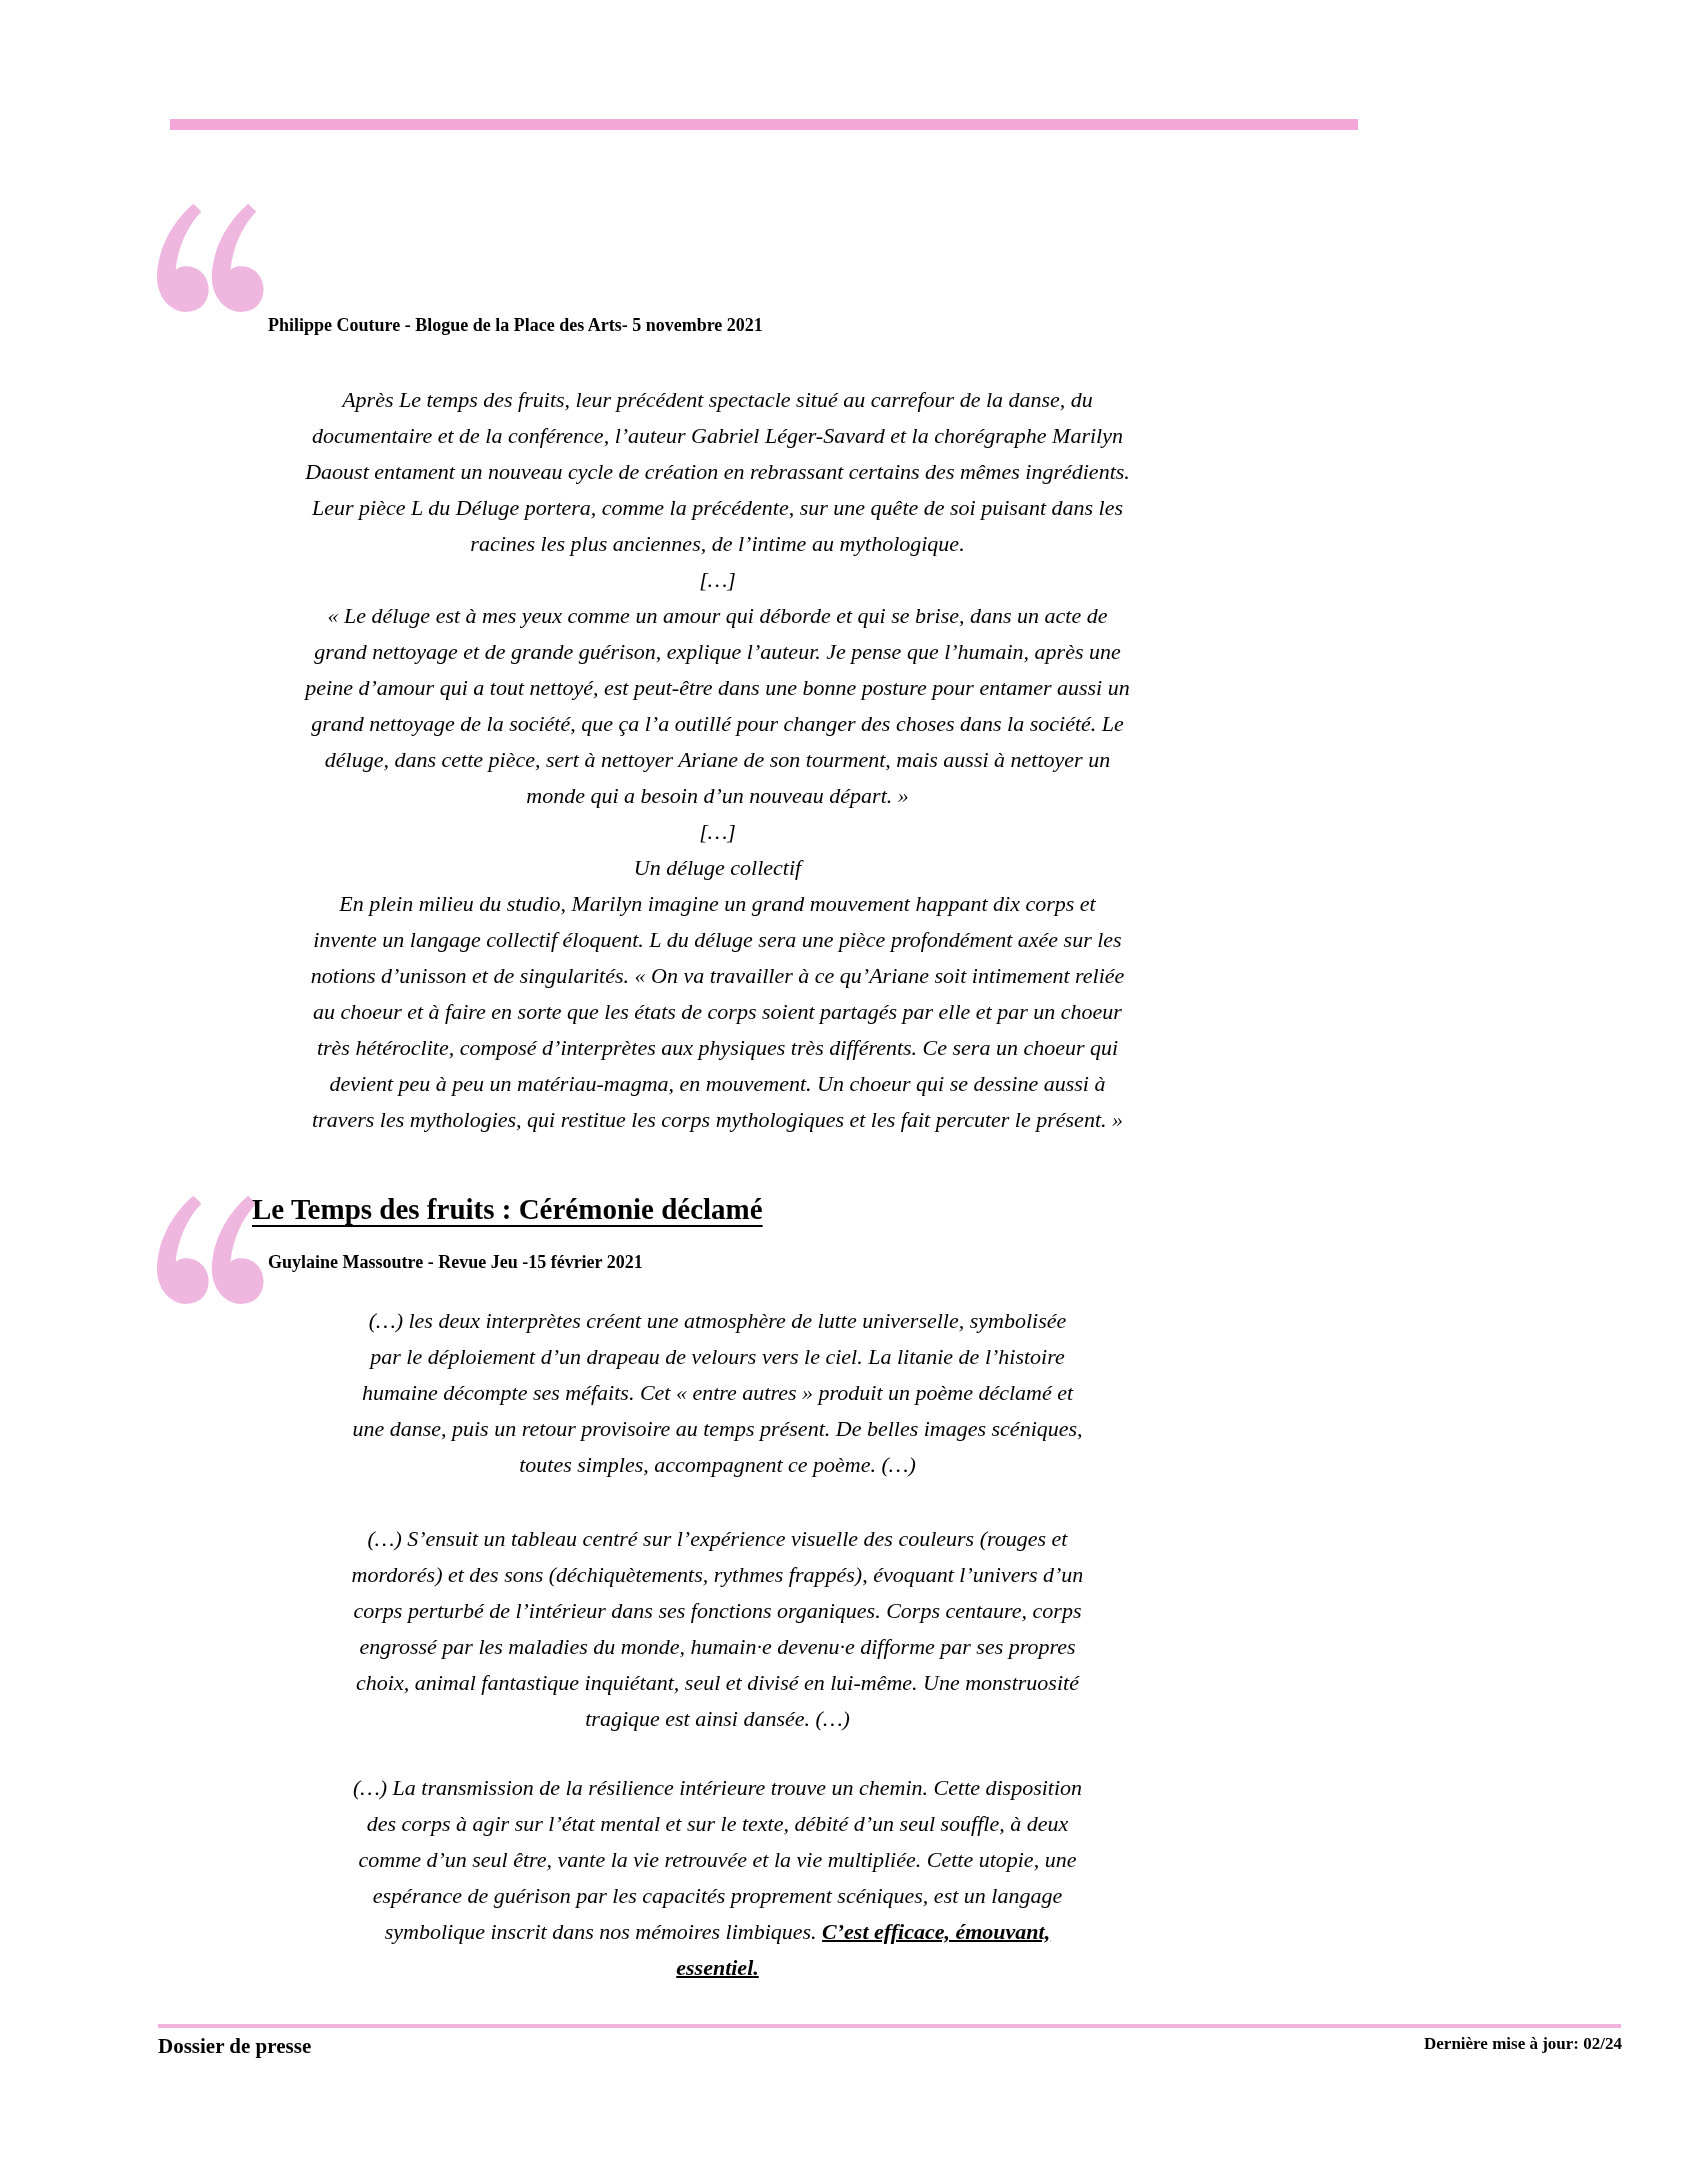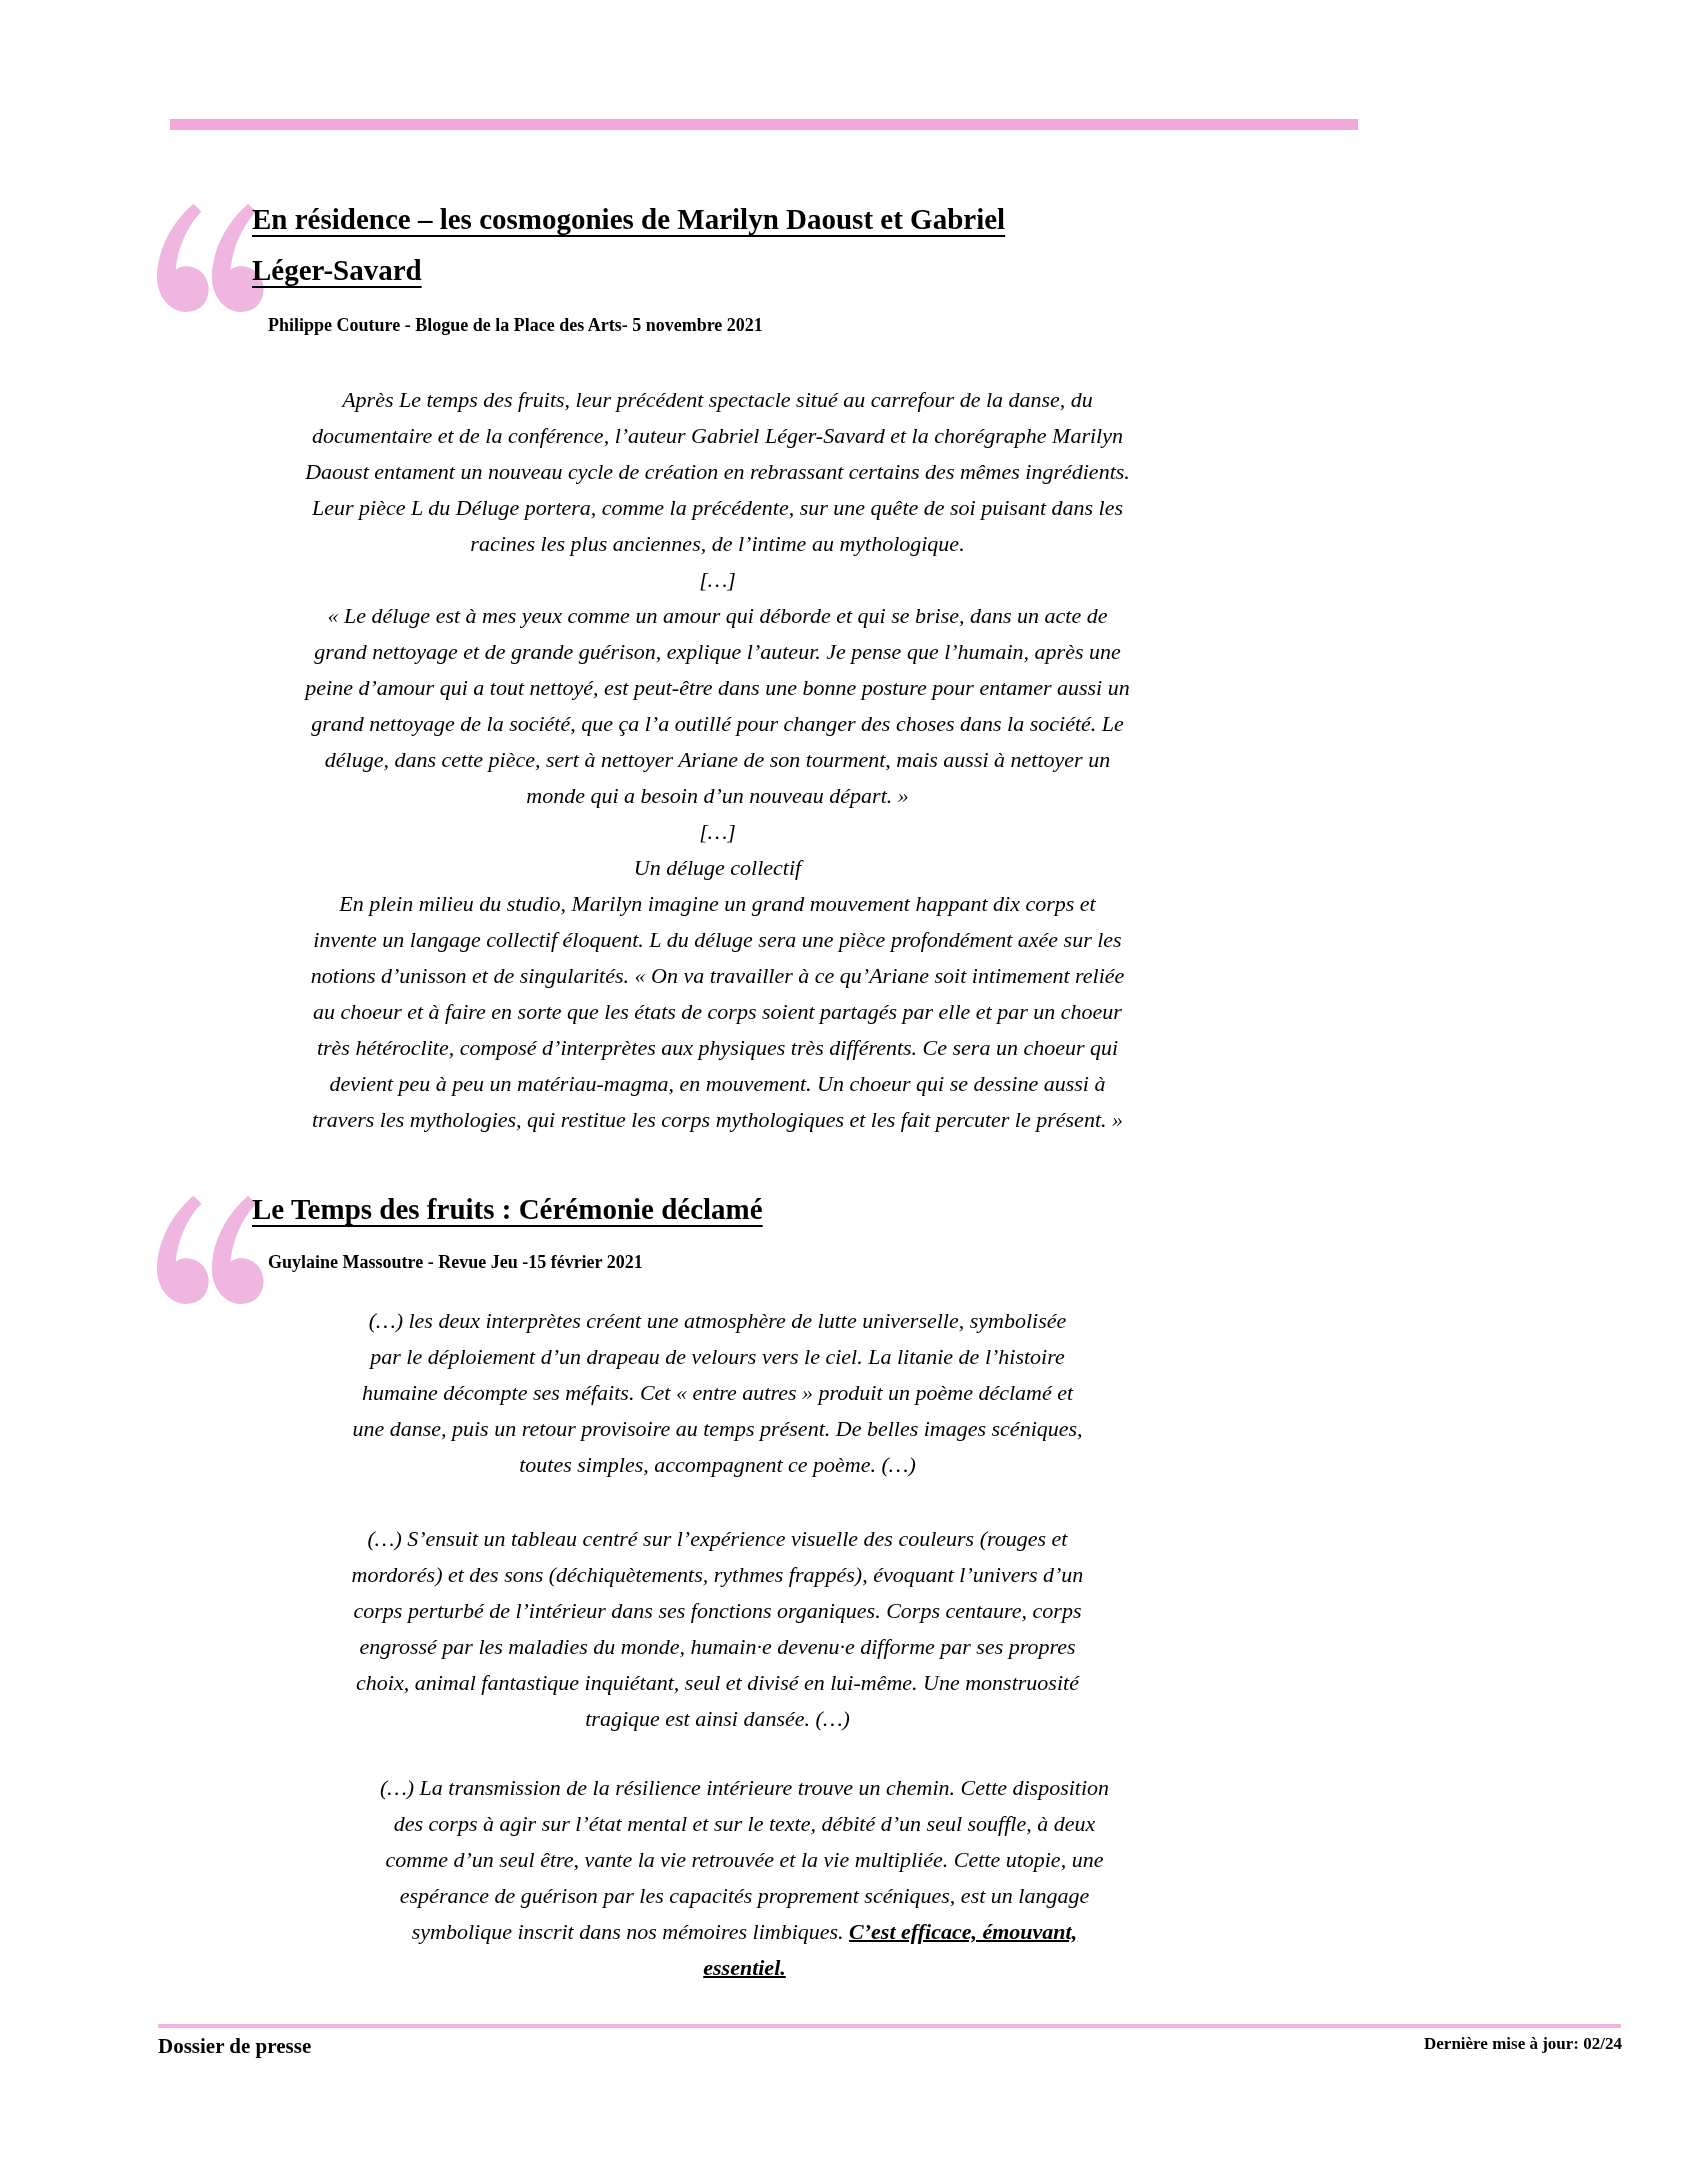--- a/index.html
+++ b/index.html
@@ -22,39 +22,37 @@
   .byline{position:absolute;left:252px;margin:16px;font-size:18px;font-weight:bold;}
   .b1{top:299px;}
   .b2{top:1236px;}
   .bodytext{
     position:absolute;left:252px;width:931px;margin:0;
     font-style:italic;font-size:22px;line-height:36px;white-space:pre-line;text-align:center;
   }
   .body1{top:382px;}
   .p1{top:1303px;}
   .p2{top:1521px;}
-  .p3{top:1770px;margin-left:27px;}
+  .p3{top:1770px;}
   .emph{font-weight:bold;text-decoration:underline;text-decoration-thickness:2px;}
   .footer-rule{position:absolute;left:158px;top:2024px;width:1463px;height:4px;background:#F2B3DC;}
   .footer-left{position:absolute;left:158px;top:2034px;font-size:21px;font-weight:bold;}
   .footer-right{position:absolute;right:61px;top:2034px;font-size:17px;font-weight:bold;}
 </style>
 </head>
 <body>
 
 <div class="page">
 
   <div class="top-bar"></div>
 
   <svg class="qmark q1" viewBox="0 0 130 132" aria-hidden="true">
     <path d="M49 4 C30 20 13 46 9 74 C6 90 9 103 16 113 C23 123 34 128 45 126 C60 124 68 111 66 97 C64 82 51 73 37 75 C34 75.5 31 77 29 79 C31 56 41 31 58 13 Z"></path>
     <path d="M49 4 C30 20 13 46 9 74 C6 90 9 103 16 113 C23 123 34 128 45 126 C60 124 68 111 66 97 C64 82 51 73 37 75 C34 75.5 31 77 29 79 C31 56 41 31 58 13 Z" transform="translate(62 0)"></path>
   </svg>
-  <h1 class="title t1">En résidence – les cosmogonies de Marilyn Daoust et Gabriel
-Léger-Savard</h1>
   <p class="byline b1">Philippe Couture - Blogue de la Place des Arts- 5 novembre 2021</p>
   <div class="bodytext body1">Après Le temps des fruits, leur précédent spectacle situé au carrefour de la danse, du
 documentaire et de la conférence, l’auteur Gabriel Léger-Savard et la chorégraphe Marilyn
 Daoust entament un nouveau cycle de création en rebrassant certains des mêmes ingrédients.
 Leur pièce L du Déluge portera, comme la précédente, sur une quête de soi puisant dans les
 racines les plus anciennes, de l’intime au mythologique.
 […]
 « Le déluge est à mes yeux comme un amour qui déborde et qui se brise, dans un acte de
 grand nettoyage et de grande guérison, explique l’auteur. Je pense que l’humain, après une
 peine d’amour qui a tout nettoyé, est peut-être dans une bonne posture pour entamer aussi un

